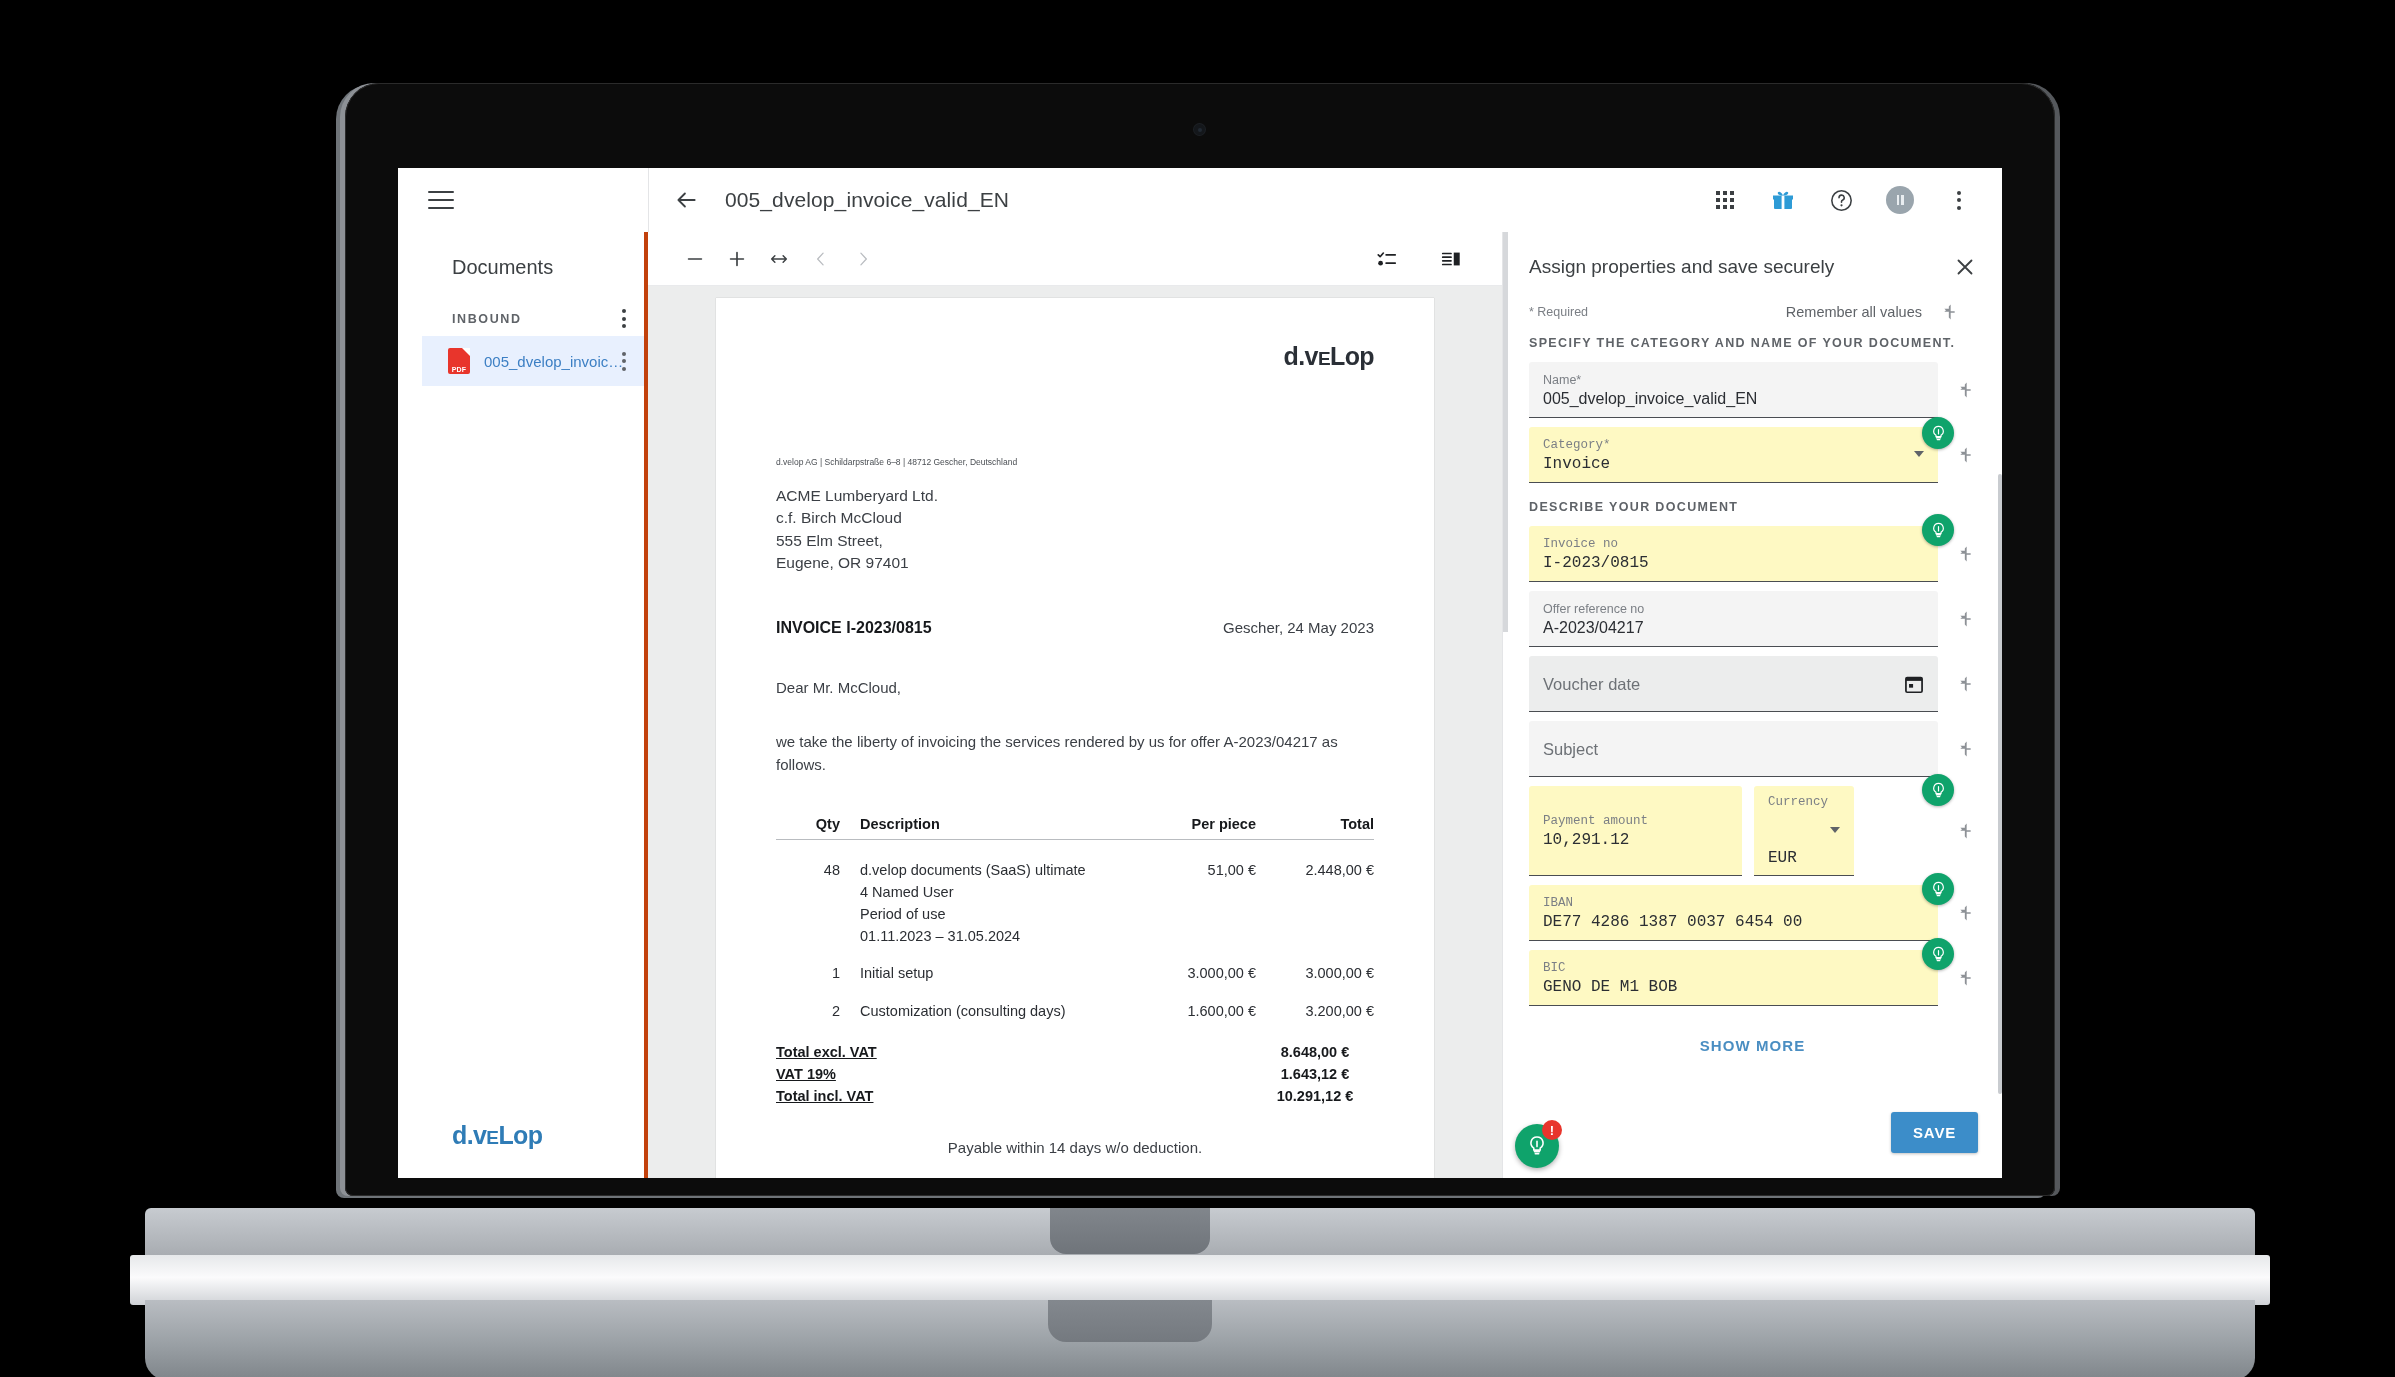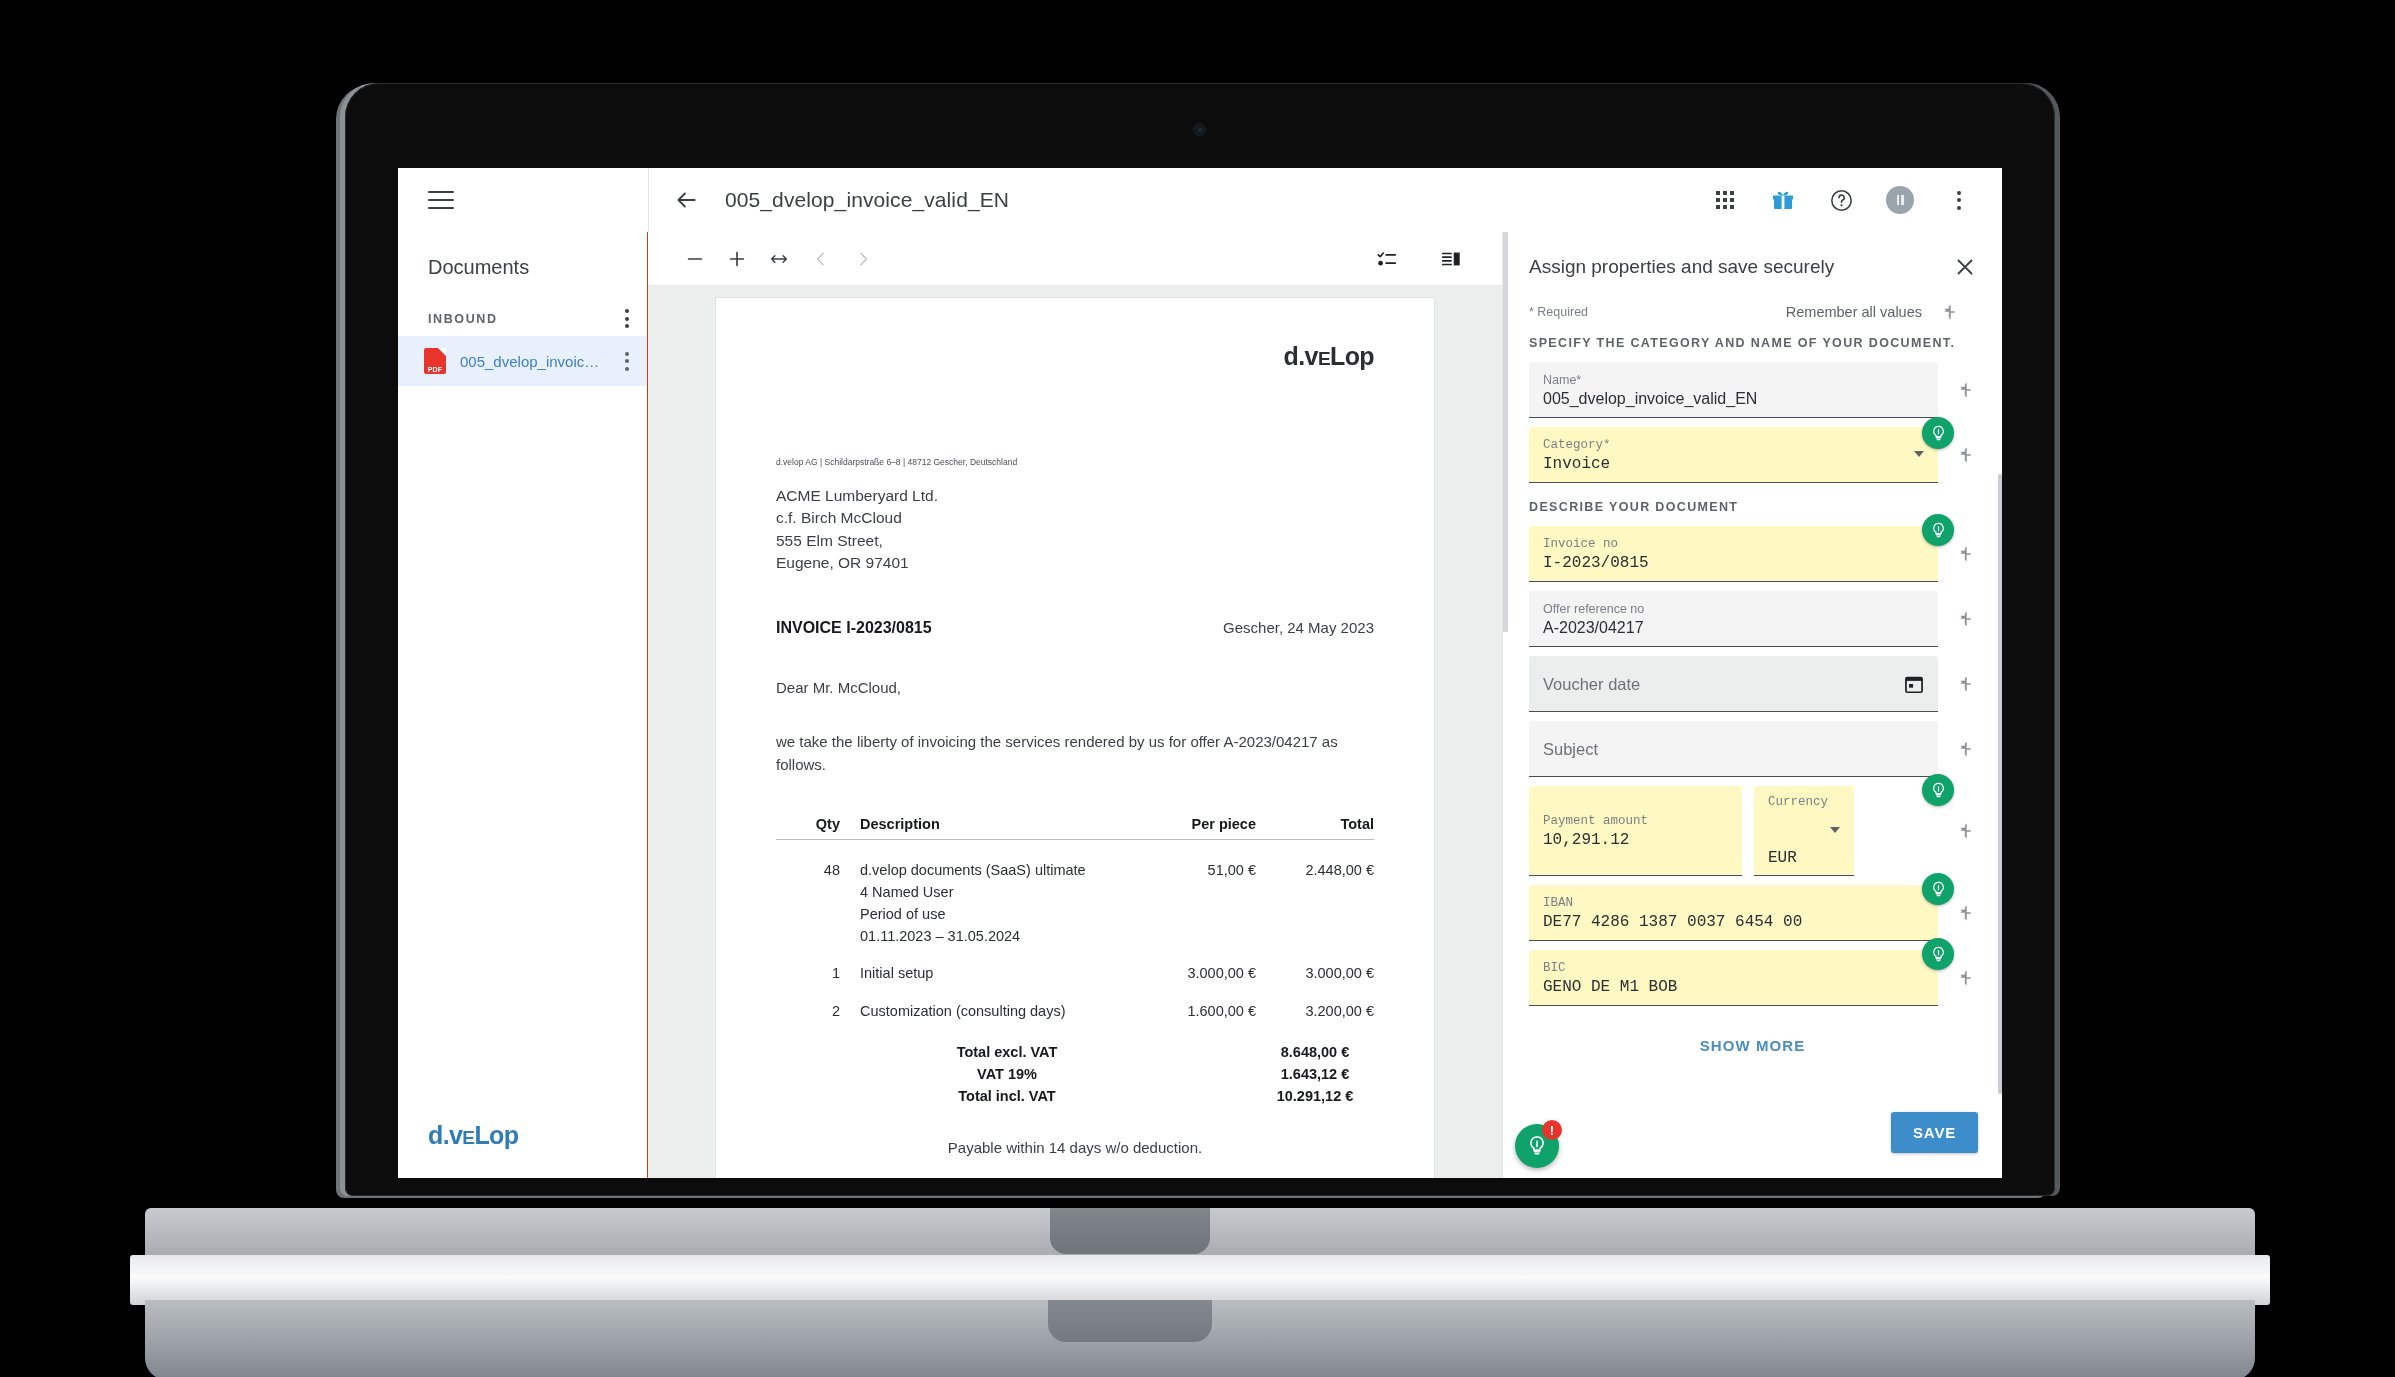--- a/index.html
+++ b/index.html
@@ -72,21 +72,21 @@
   .avatar { width: 28px; height: 28px; border-radius: 50%; background: #9aa5ad; display:flex; align-items:center; justify-content:center; }
   .avatar span { display:flex; gap:2px; }
   .avatar span i { display:block; width:2.5px; height:10px; background:#e9edf0; }
   .kebab { display:flex; flex-direction: column; gap: 3.5px; align-items: center; }
   .kebab i { width: 4px; height: 4px; border-radius: 50%; background: #3c4043; display:block; }
 
   
   .body { flex: 1; display: flex; min-height: 0; }
 
   
-  .sidebar { width: 250px; flex-shrink: 0; display: flex; flex-direction: column; border-right: 1px solid #c2410c; }
+  .sidebar { width: 250px; flex-shrink: 0; display: flex; flex-direction: column; border-right: 4px solid #c2410c; padding-left: 24px; }
   .sb-title { font-size: 20px; color: #3c4043; padding: 24px 0 22px 30px; }
   .sb-section { display: flex; align-items: center; padding: 8px 18px 8px 30px; gap: 44px; }
   .sb-section-label { font-size: 12.5px; letter-spacing: 1.6px; color: #5f6368; font-weight: 600; }
   .sb-section .kebab { margin-left: auto; }
   .sb-item { display: flex; align-items: center; padding: 12px 18px 12px 26px; background: #e8f0fe; cursor: pointer; }
   .pdf-ic { width: 22px; height: 26px; position: relative; flex-shrink: 0; }
   .pdf-ic .sheet { position:absolute; inset:0; background:#e8352c; border-radius: 2px 7px 2px 2px; }
   .pdf-ic .fold { position:absolute; right:0; top:0; width:8px; height:8px; background:#fff; clip-path: polygon(100% 0,0 0,100% 100%); }
   .pdf-ic .lbl { position:absolute; left:0; bottom:1px; width:100%; text-align:center; font-size:7px; font-weight:700; color:#fff; letter-spacing:.2px; }
   .sb-item-label { font-size: 15px; color: #3c7fc4; margin-left: 14px; white-space: nowrap; overflow: hidden; }
@@ -119,21 +119,21 @@
   table.items th { font-weight: 700; color: #17191c; padding-bottom: 7px; }
   table.items thead tr { border-bottom: 1.5px solid #b9bcc0; }
   .c-qty { width: 64px; text-align: right; }
   .c-desc { text-align: left; padding-left: 20px; }
   .c-per { text-align: right; width: 120px; }
   .c-tot { text-align: right; width: 118px; }
   table.items td { vertical-align: top; padding-top: 16px; line-height: 1.5; }
   table.items tbody tr:first-child td { padding-top: 20px; }
   .tot-tbl { width: 100%; border-collapse: collapse; font-size: 14.5px; font-weight: 700; color: #17191c; margin-top: 18px; }
   .tot-tbl td { padding: 3px 0; }
-  .tot-lbl { text-align: center; padding-right: 18px !important; }
+  .tot-lbl { text-align: left; padding-right: 18px !important; text-decoration: underline; }
   .tot-val { text-align: center; width: 118px; }
   .inv-foot { font-size: 15px; color: #3b3f45; margin-top: 32px; text-align: center; }
 
   
   .props { width: 500px; flex-shrink: 0; background: #fff; border-left: 1px solid #e4e5e7; display: flex; flex-direction: column; position: relative; }
   .props-head { display: flex; align-items: center; padding: 22px 24px 18px 26px; }
   .props-title { font-size: 19px; color: #3c4043; }
   .props-close { margin-left: auto; width: 26px; height: 26px; cursor: pointer; }
   .props-scroll { flex: 1; overflow: hidden; padding: 0 0 0 0; position: relative; }
   .req-row { display: flex; align-items: center; padding: 4px 40px 6px 26px; }

